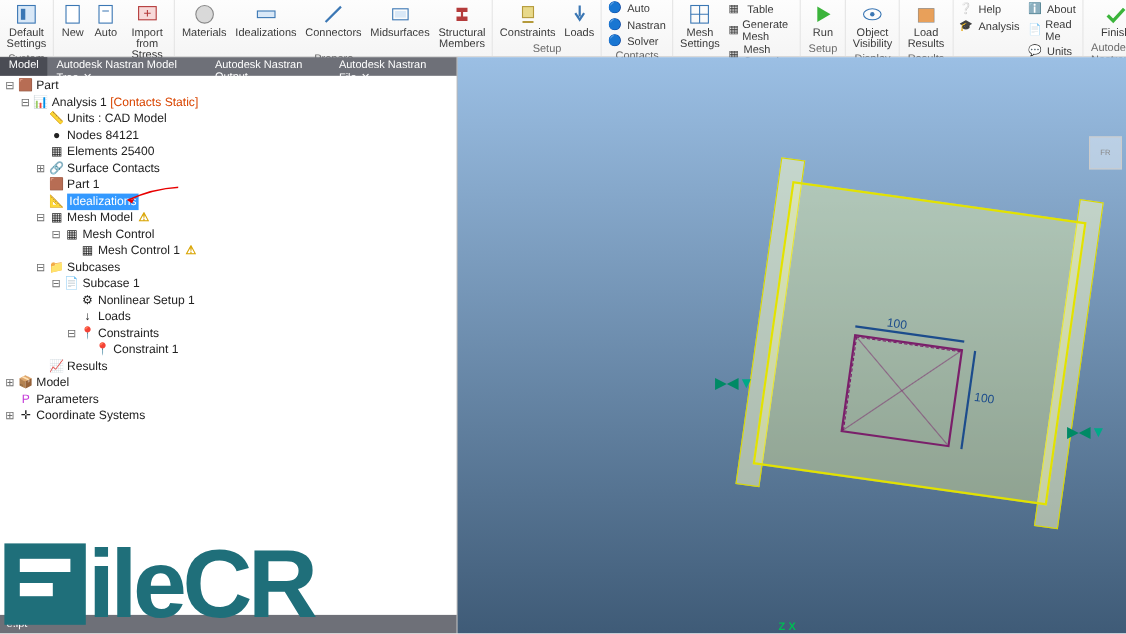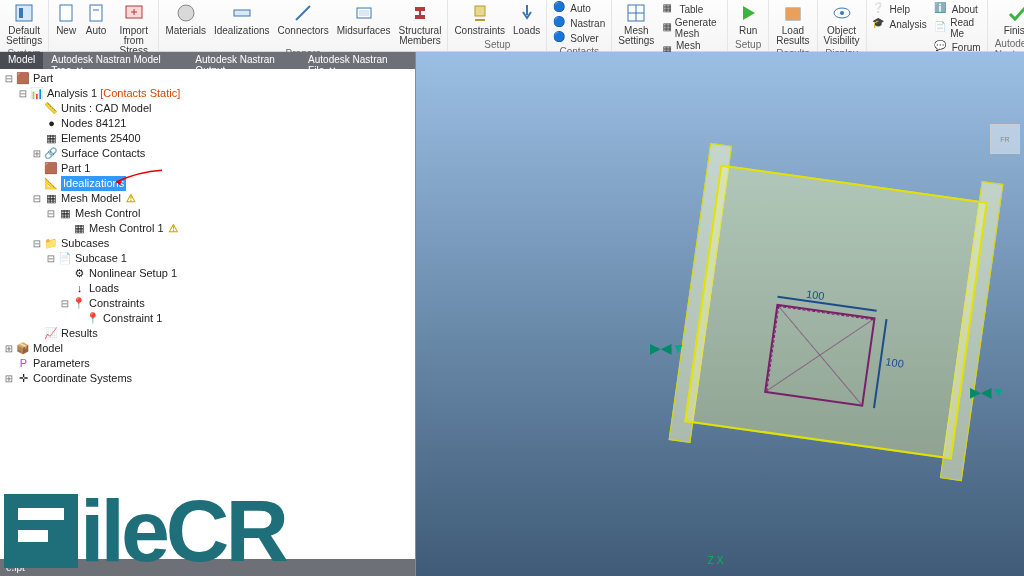--- a/index.html
+++ b/index.html
@@ -36,21 +36,21 @@
   .plate-rail-r { position:absolute; width: 22px; height: 300px; right: 12px; top: 0; background: rgba(255,255,200,0.5); border: 1.5px solid #d8d800; }
   .dimbox { position:absolute; border: 2px solid #7a1f6a; left: 100px; top: 150px; width: 100px; height: 90px; }
   .dimbox::before, .dimbox::after { content:""; position:absolute; left:0; top:0; right:0; bottom:0; }
   .dimbox::before { border-left: 1px dashed #7a1f6a; border-top: 1px dashed #7a1f6a; transform: skew(0deg) rotate(0deg); }
   .diag1 { position:absolute; left:0; top:0; width:100%; height:100%; background: linear-gradient(to top right, transparent calc(50% - 1px), #7a1f6a88, transparent calc(50% + 1px)); }
   .diag2 { position:absolute; left:0; top:0; width:100%; height:100%; background: linear-gradient(to top left, transparent calc(50% - 1px), #7a1f6a88, transparent calc(50% + 1px)); }
   .dim-h { position:absolute; color:#1c4c8c; font-size: 11px; left: 128px; top: 130px; }
   .dim-v { position:absolute; color:#1c4c8c; font-size: 11px; left: 216px; top: 186px; }
   .arrow-line { position:absolute; height:1.5px; background:#1c4c8c; }
   .constraint-marker { position:absolute; color:#008a65; font-size: 14px; }
-  .view-gizmo { position:absolute; bottom: 10px; left: 48%; color:#0b5; font-size:10px; }
+  .view-gizmo { position:absolute; bottom: 0; left: 48%; color:#0b5; font-size:10px;font-weight:bold; }
   .viewcube { position:absolute; top: 72px; right: 4px; width: 30px; height: 30px; background: rgba(255,255,255,0.4); border: 1px solid #ccc; font-size:7px; display:flex; align-items:center; justify-content:center; color:#888; }
   .arrow-annot { position:absolute; color:#e80000; left: 120px; top: 178px; width: 50px; height: 20px; }
   .watermark { position:absolute; left: 4px; bottom: -6px; font-family: Impact, sans-serif; font-weight: bold; font-size: 88px; letter-spacing: -4px; color: #1f6f7a; display:flex; align-items:center; pointer-events:none; z-index: 50; }
   .watermark .fbox { width: 74px; height: 74px; background: #1f6f7a; margin-right: 2px; position: relative; }
   .watermark .fbox::before { content:""; position:absolute; background:#fff; left:14px; top:14px; width:46px; height:12px; }
   .watermark .fbox::after { content:""; position:absolute; background:#fff; left:14px; top:36px; width:30px; height:12px; }
 </style>
 </head>
 <body>
 
@@ -236,47 +236,47 @@
         </div>
     </div>
     <div class="ribbon-group-label">Setup</div>
   </div>
 
   <div class="ribbon-group">
     <div class="ribbon-buttons">
       <div class="ribbon-btn">
           <span class="ico">
             <svg width="22" height="22">
+              <ellipse cx="11" cy="11" rx="8" ry="5" fill="none" stroke="#3b77b4"></ellipse>
+              <circle cx="11" cy="11" r="2" fill="#3b77b4"></circle>
+            </svg>
+          </span>
+          <span class="lbl">Object Visibility</span>
+        </div>
+    </div>
+    <div class="ribbon-group-label">Display</div>
+  </div>
+
+  <div class="ribbon-group">
+    <div class="ribbon-buttons">
+      <div class="ribbon-btn">
+          <span class="ico">
+            <svg width="22" height="22">
               <rect x="4" y="6" width="14" height="12" fill="linear" stroke="#888"></rect>
               <rect x="4" y="6" width="14" height="12" fill="#e8a05a"></rect>
             </svg>
           </span>
           <span class="lbl">Load Results</span>
         </div>
     </div>
     <div class="ribbon-group-label">Results</div>
   </div>
 
   <div class="ribbon-group">
     <div class="ribbon-buttons">
-      <div class="ribbon-btn">
-          <span class="ico">
-            <svg width="22" height="22">
-              <ellipse cx="11" cy="11" rx="8" ry="5" fill="none" stroke="#3b77b4"></ellipse>
-              <circle cx="11" cy="11" r="2" fill="#3b77b4"></circle>
-            </svg>
-          </span>
-          <span class="lbl">Object Visibility</span>
-        </div>
-    </div>
-    <div class="ribbon-group-label">Display</div>
-  </div>
-
-  <div class="ribbon-group">
-    <div class="ribbon-buttons">
       <div class="small-row">
         <div class="small-btn">
             <span class="small-ico">❔</span>
             <span>Help</span>
           </div>
         <div class="small-btn">
             <span class="small-ico">🎓</span>
             <span>Analysis</span>
           </div>
       </div>
@@ -284,21 +284,21 @@
         <div class="small-btn">
             <span class="small-ico">ℹ️</span>
             <span>About</span>
           </div>
         <div class="small-btn">
             <span class="small-ico">📄</span>
             <span>Read Me</span>
           </div>
         <div class="small-btn">
             <span class="small-ico">💬</span>
-            <span>Forum</span>
+            <span>Units</span>
           </div>
       </div>
     </div>
     <div class="ribbon-group-label">Nastran Support ▾</div>
   </div>
 
   <div class="ribbon-group" style="margin-left:auto;">
     <div class="ribbon-buttons">
       <div class="ribbon-btn">
           <span class="ico">

